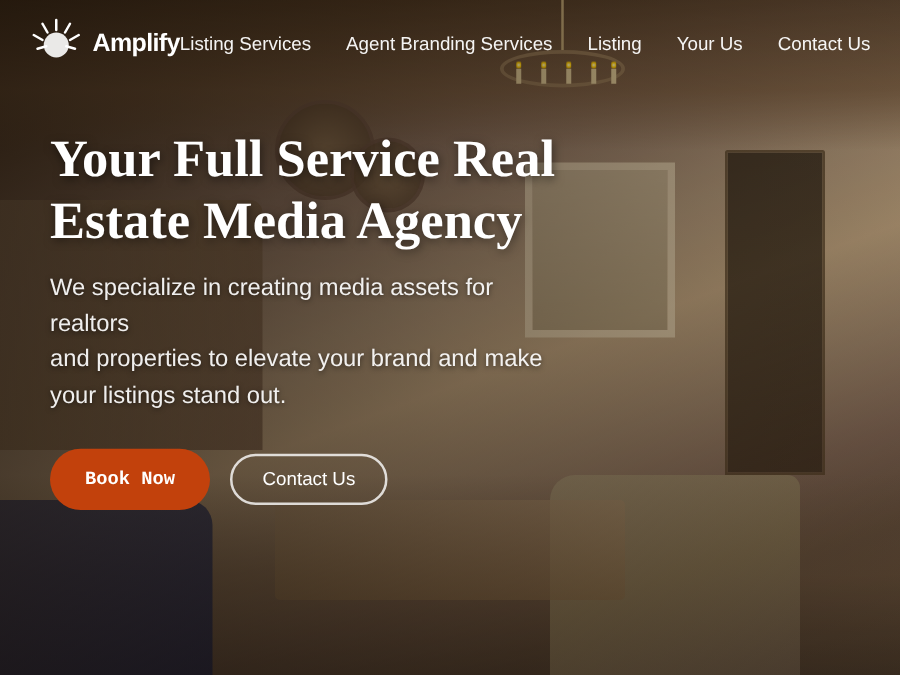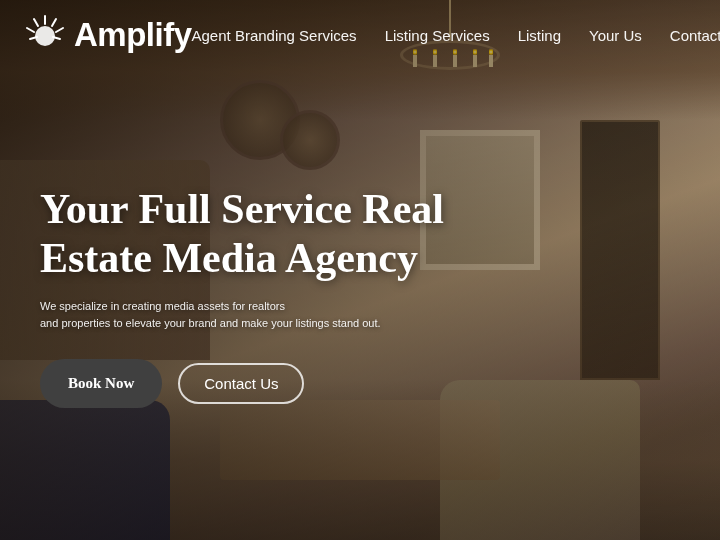--- a/index.html
+++ b/index.html
@@ -236,21 +236,21 @@
     }
 
     .logo-icon {
       width: 42px;
       height: 42px;
       position: relative;
     }
 
     .logo-text {
       color: #ffffff;
-      font-size: 33px;
+      font-size: 20px;
       font-weight: bold;
       font-family: 'Arial', sans-serif;
       letter-spacing: -0.5px;
     }
 
     .nav-links {
       display: flex;
       align-items: center;
       gap: 28px;
       margin-left: auto;
@@ -280,41 +280,41 @@
       font-size: 42px;
       font-family: 'Georgia', serif;
       font-weight: bold;
       line-height: 1.15;
       margin-bottom: 16px;
       text-shadow: 1px 2px 8px rgba(0,0,0,0.5);
     }
 
     .hero-subtitle {
       color: rgba(255,255,255,0.92);
-      font-size: 11px;
+      font-size: 19px;
       font-family: 'Arial', sans-serif;
       line-height: 1.5;
       margin-bottom: 28px;
       text-shadow: 0 1px 4px rgba(0,0,0,0.5);
     }
 
     .hero-buttons {
       display: flex;
       gap: 16px;
       align-items: center;
     }
 
     .btn-book {
-      background: #404040;
+      background: #c2410c;
       color: #ffffff;
       border: none;
       border-radius: 30px;
       padding: 16px 28px;
       font-size: 15px;
-      font-family: Liberation Serif, serif;
+      font-family: Liberation Mono, monospace;
       font-weight: bold;
       cursor: pointer;
       white-space: nowrap;
     }
 
     .btn-contact {
       background: transparent;
       color: #ffffff;
       border: 2px solid rgba(255,255,255,0.8);
       border-radius: 30px;
@@ -370,22 +370,22 @@
           <line x1="6" y1="25" x2="13" y2="23" stroke="white" stroke-width="2" stroke-linecap="round"></line>
           <line x1="36" y1="25" x2="29" y2="23" stroke="white" stroke-width="2" stroke-linecap="round"></line>
 
           <circle cx="21" cy="22" r="10" fill="white" opacity="0.9"></circle>
         </svg>
       </div>
       <span class="logo-text">Amplify</span>
     </div>
 
     <div class="nav-links">
+      <a class="nav-link" href="#">Listing Services</a>
       <a class="nav-link" href="#">Agent Branding Services</a>
-      <a class="nav-link" href="#">Listing Services</a>
       <a class="nav-link" href="#">Listing</a>
       <a class="nav-link" href="#">Your Us</a>
       <a class="nav-link" href="#">Contact Us</a>
     </div>
   </nav>
 
   <div class="hero-content">
     <h1 class="hero-title">Your Full Service Real Estate Media Agency</h1>
     <p class="hero-subtitle">We specialize in creating media assets for realtors<br>and properties to elevate your brand and make your listings stand out.</p>
     <div class="hero-buttons">

